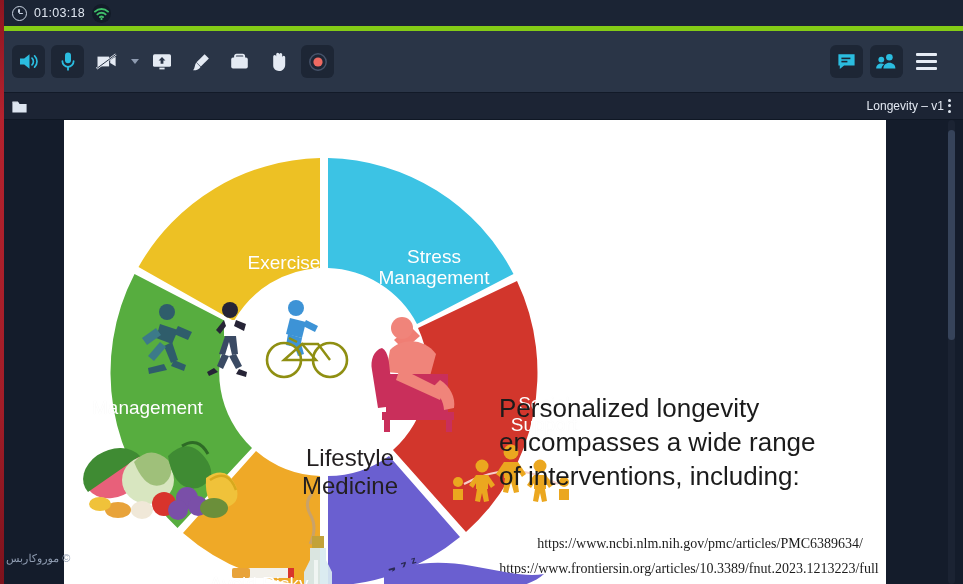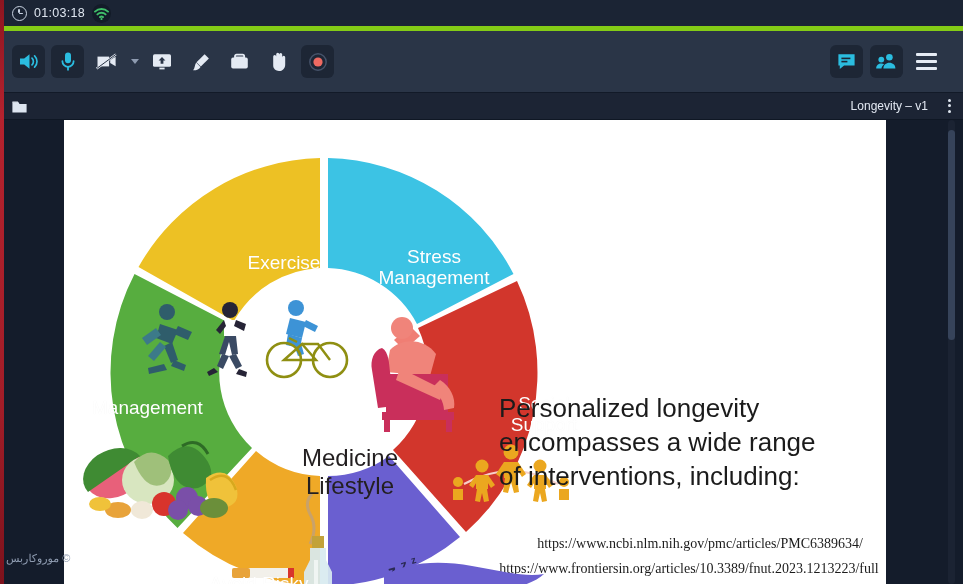--- a/index.html
+++ b/index.html
@@ -85,21 +85,21 @@
   .docbar {
     position:absolute; left:0; top:93px;
     width:963px; height:27px;
     background:#1c2troubles;
     background:#1c2434;
     display:flex; align-items:center;
     border-bottom:1px solid #0f1724;
   }
   .docbar-left { padding-left:11px; display:flex; align-items:center; }
   .docbar-right {
-    margin-left:auto; display:flex; align-items:flex-start; gap:20px; padding-right:12px;
+    margin-left:auto; display:flex; align-items:flex-start; gap:4px; padding-right:12px;
   }
   .doc-title { color:#e2e8f2; font-size:12px; }
   .kebab { display:flex; flex-direction:column; gap:2.3px; cursor:pointer; }
   .kebab i { width:3px; height:3px; border-radius:50%; background:#dfe6f0; display:block; }
 
   
   .stage {
     position:absolute; left:0; top:120px;
     width:963px; height:464px;
     background:#141c2b;
@@ -448,22 +448,22 @@
           <div>Support</div>
         </div>
         <div class="seg-label lbl-sleep">Sleep</div>
         <div class="seg-label lbl-avoid">
           <div>Avoid Risky</div>
 
         </div>
         <div class="seg-label lbl-nutrition">Management</div>
 
         <div class="center-text">
+          <div>Lifestyle</div>
           <div>Medicine</div>
-          <div>Lifestyle</div>
         </div>
 
         <svg class="paint" width="200" height="130" viewBox="0 0 200 130">
           <path d="M0 16 C22 2 54 0 88 6 C114 10 140 18 160 14 C150 24 126 30 108 32
                    C132 34 156 40 168 48 C150 54 122 54 100 50
                    C124 58 146 68 152 78 C132 80 104 74 86 66
                    C106 78 124 92 128 102 C106 100 78 88 62 78
                    C76 92 90 108 92 118 C66 112 28 92 6 72
                    C0 58 0 34 0 16 Z" fill="#6a5fd0"></path>
         </svg>

